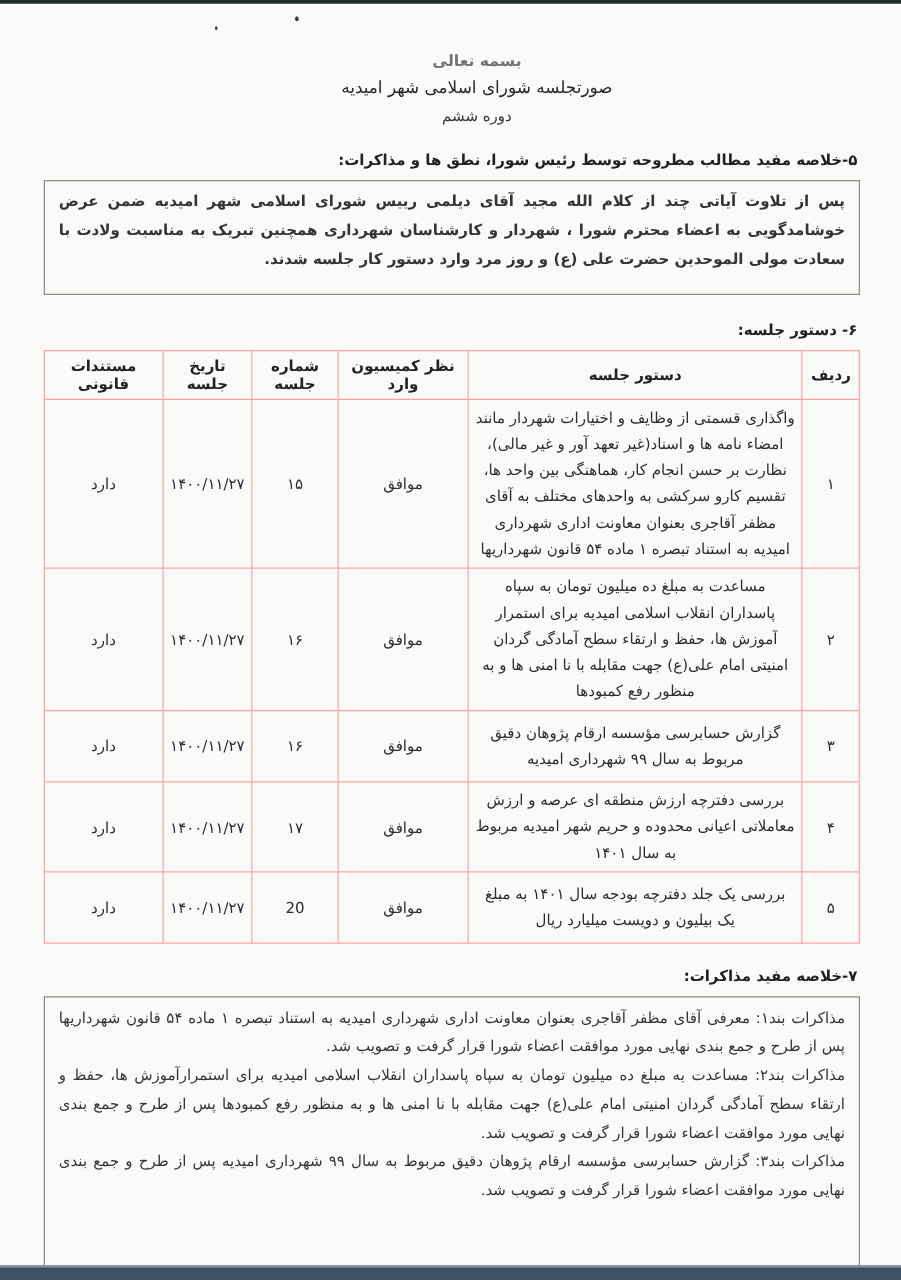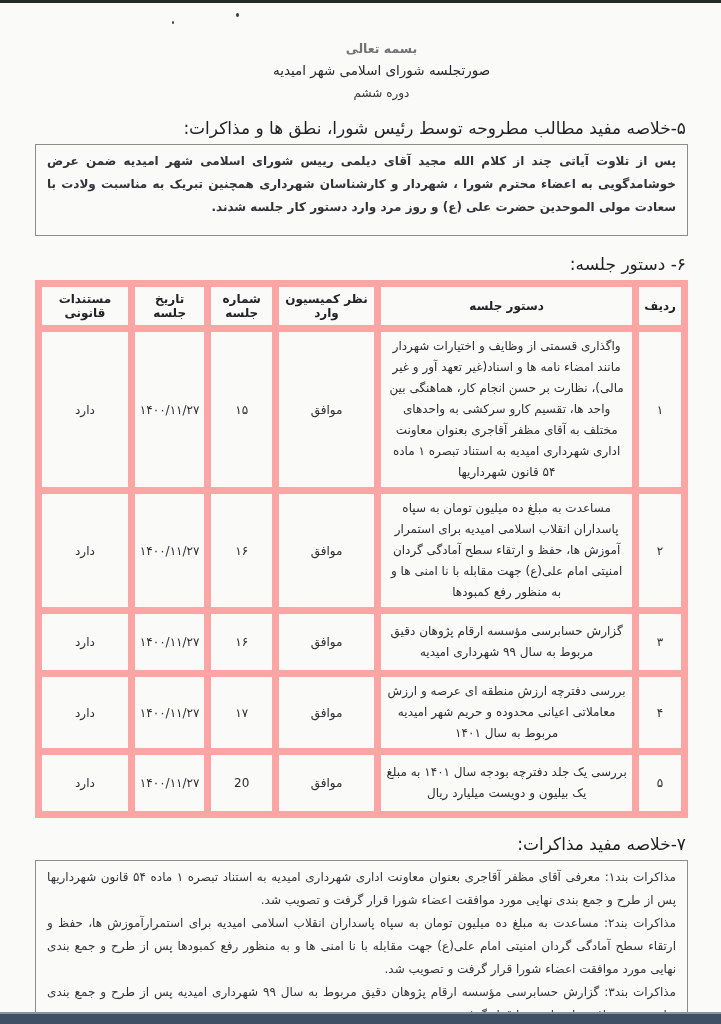--- a/index.html
+++ b/index.html
@@ -22,21 +22,21 @@
     text-align:right;
   }
 
   
   .doc-header{text-align:center;margin:0 0 14px 40px;}
   .doc-header .line1{font-size:12.5px;font-weight:bold;line-height:21px;color:#737373;}
   .doc-header .line2{font-size:13.5px;font-weight:normal;line-height:23px;color:#26262b;}
   .doc-header .line3{font-size:12px;line-height:22px;color:#34343a;}
 
   
-  .sec-heading{font-size:17px;font-weight:normal;color:#1f1f24;margin:6px 2px 6px 0;line-height:20px;}
+  .sec-heading{font-size:12px;font-weight:bold;color:#1f1f24;margin:6px 2px 6px 0;line-height:20px;}
 
   
   .text-box{
     border:1px solid #8e8e88;
     background:transparent;
     padding:5px 11px 7px 11px;
     font-size:12px;
     line-height:23px;
     text-align:justify;
     color:#33333a;
@@ -45,21 +45,21 @@
   .box-5{margin-bottom:18px;min-height:78px;font-weight:bold;}
   .box-7{margin-bottom:8px;min-height:238px;}
 
   
   table.agenda{
     width:100%;
     border-collapse:collapse;
     margin:2px 0 16px 0;
   }
   table.agenda th, table.agenda td{
-    border:7px solid #fca5a5;
+    border:1px solid #fca5a5;
     text-align:center;
     vertical-align:middle;
     font-size:12px;
     color:#2c2c32;
     padding:4px 5px;
   }
   table.agenda th{
     font-weight:bold;
     height:30px;
     color:#222228;

